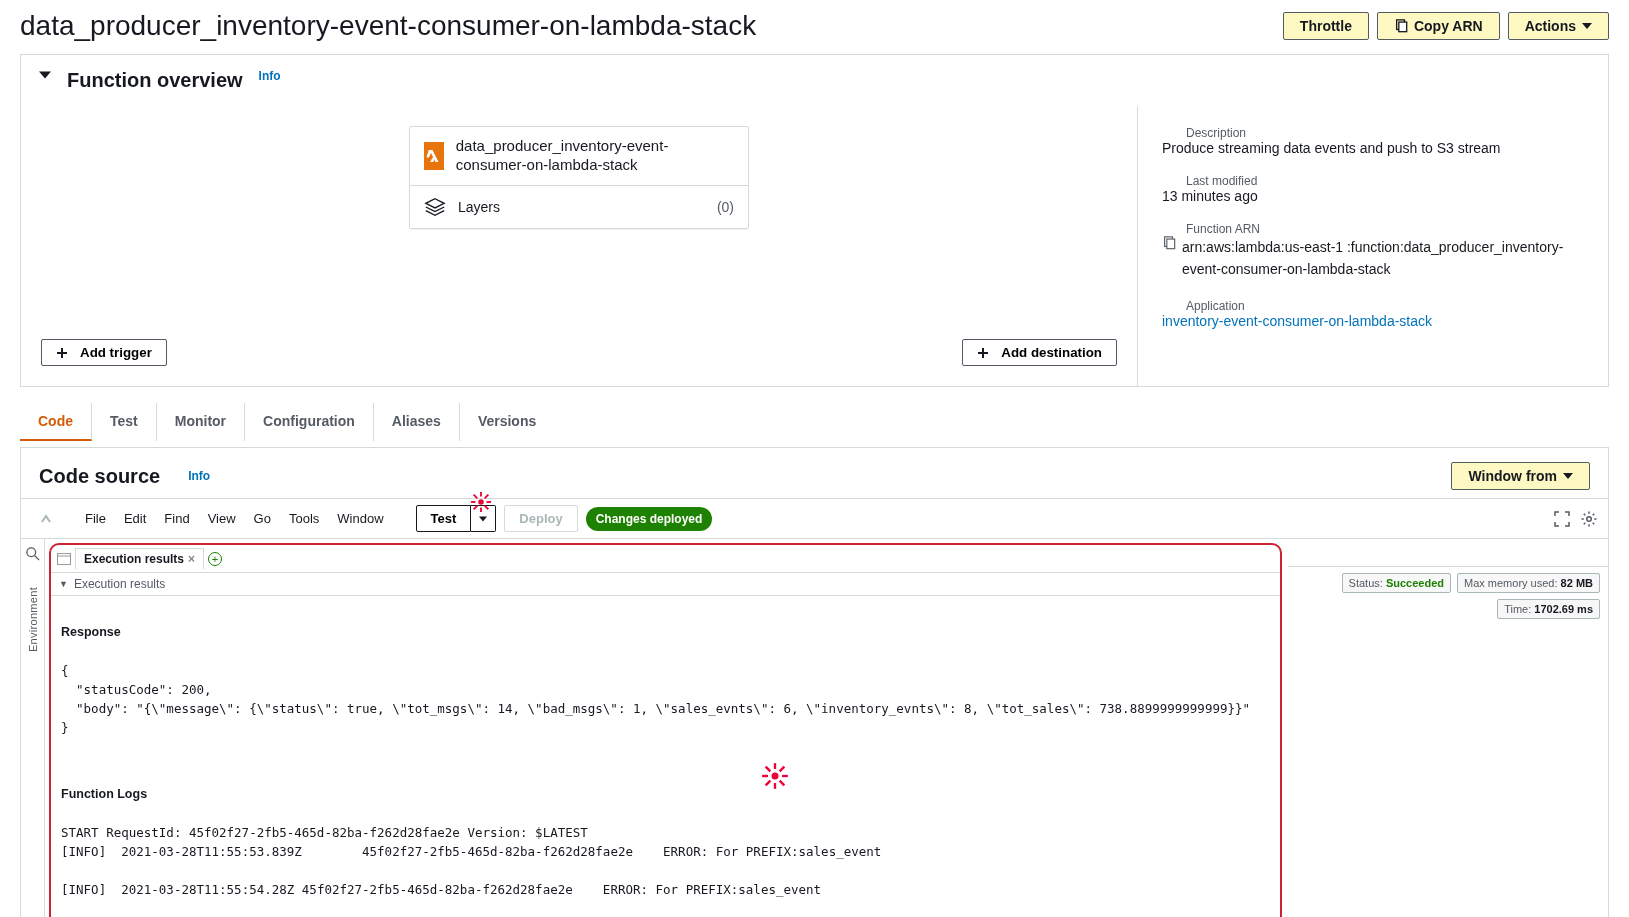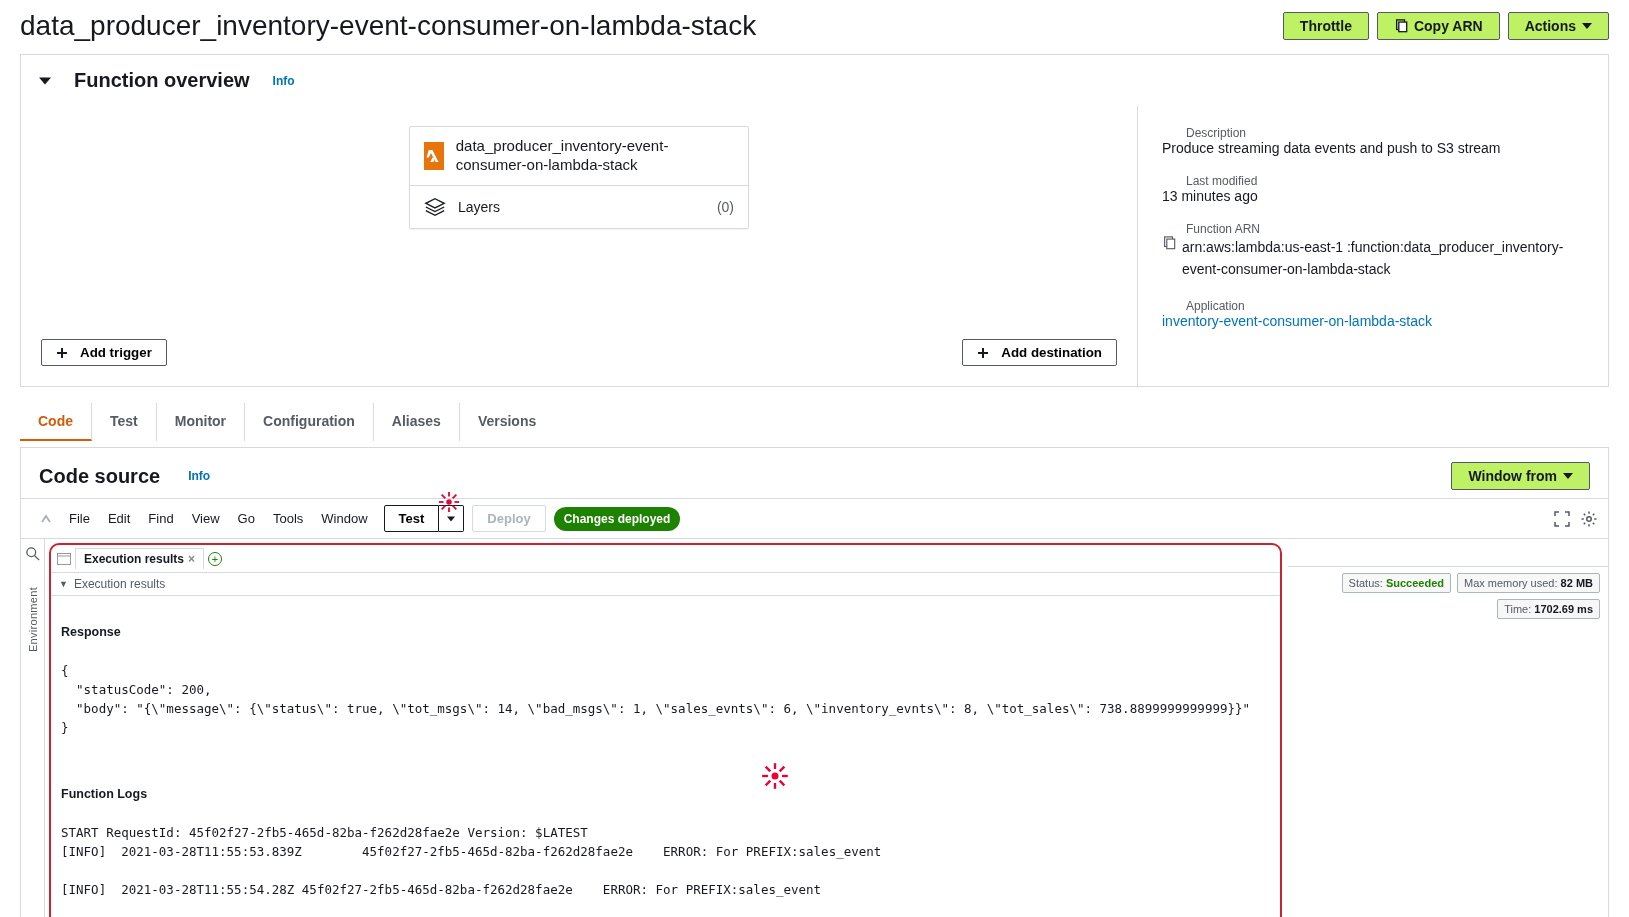--- a/index.html
+++ b/index.html
@@ -2,24 +2,24 @@
 <html><head>
 <meta charset="utf-8">
 <style>
   * { box-sizing: border-box; margin: 0; padding: 0; }
   body { font-family: "Amazon Ember", "Helvetica Neue", Arial, sans-serif; font-size: 14px; color: #16191f; background: #fff; }
   .page { padding: 0 20px 20px 20px; }
 
   .header-row { display: flex; align-items: center; justify-content: space-between; padding: 10px 0 12px 0; }
   .page-title { font-size: 28px; font-weight: 400; }
   .header-actions { display: flex; gap: 8px; }
-  .btn { border: 1px solid #545b64; background: #bef264; padding: 5px 16px; font-size: 14px; font-weight: 700; border-radius: 2px; cursor: pointer; display: inline-flex; align-items: center; gap: 6px; color:#16191f; }
+  .btn { border: 1px solid #545b64; background: #fef9c3; padding: 5px 16px; font-size: 14px; font-weight: 700; border-radius: 2px; cursor: pointer; display: inline-flex; align-items: center; gap: 6px; color:#16191f; }
 
   .panel { border: 1px solid #d5dbdb; border-radius: 0; margin-bottom: 16px; }
-  .panel-header { display:flex; align-items:center; gap:23px; padding: 14px 18px; border-bottom: 0; }
+  .panel-header { display:flex; gap:16px; padding: 14px 18px; border-bottom: 0; }
   .panel-header h2 { font-size: 20px; font-weight: 700; }
   .info-link { color:#0073bb; font-size:12px; font-weight:700; cursor:pointer; }
 
   .overview-body { display:flex; }
   .diagram-area { flex: 1 1 auto; border-right: 1px solid #d5dbdb; padding: 20px; display:flex; flex-direction:column; justify-content:space-between; min-height:280px; }
   .node-card { border:1px solid #d5dbdb; border-radius:2px; width:340px; margin: 0 auto; box-shadow: 0 1px 1px rgba(0,0,0,0.05); }
   .node-row { display:flex; align-items:center; gap:12px; padding:10px 14px; }
   .node-row + .node-row { border-top:1px solid #d5dbdb; }
   .lambda-icon { width:28px; height:28px; background:#e8740c; display:flex; align-items:center; justify-content:center; }
   .fn-name { font-size:15px; font-weight:400; line-height:1.25; word-break: break-word; }
@@ -37,21 +37,21 @@
   .tabs { display:flex; border-bottom: none; margin-top:4px; }
   .tab { padding: 10px 18px; font-weight:700; color:#545b64; border-right:1px solid #d5dbdb; cursor:pointer; font-size:14px; }
   .tab:last-child { border-right:none; }
   .tab.active { color:#d45b07; border-bottom: 2px solid #d45b07; }
 
   .code-source-panel { border:1px solid #d5dbdb; margin-top:6px; }
   .cs-header { display:flex; align-items:center; justify-content:space-between; padding: 14px 18px 8px 18px; }
   .cs-header-left { display:flex; align-items:center; gap:28px; }
   .cs-header h3 { font-size:20px; font-weight:700; }
 
-  .ide-bar { border-top:1px solid #d5dbdb; display:flex; align-items:center; padding: 6px 10px; gap:0; }
+  .ide-bar { border-top:1px solid #d5dbdb; display:flex; align-items:center; padding: 6px 10px; gap:16px; }
   .ide-menu-left { display:flex; align-items:center; gap: 2px; }
   .ide-menu-item { padding: 4px 8px; font-size:13px; color:#16191f; cursor:pointer; }
   .ide-controls { display:flex; align-items:center; gap:8px; margin-left:8px; position:relative; }
   .test-btn-group { display:flex; }
   .test-btn { border:1px solid #16191f; background:#fff; font-weight:700; font-size:13px; padding:5px 14px; cursor:pointer; border-radius:2px 0 0 2px; }
   .test-btn-caret { border:1px solid #16191f; border-left:none; background:#fff; padding:5px 8px; cursor:pointer; border-radius:0 2px 2px 0; display:flex; align-items:center; }
   .deploy-btn { border:1px solid #d5dbdb; background:#fff; color:#aab7b8; font-weight:700; font-size:13px; padding:5px 14px; cursor:not-allowed; border-radius:2px; }
   .deployed-pill { background:#1d8102; color:#fff; font-size:12px; font-weight:700; padding:5px 10px; border-radius:12px; }
   .annot-star { color:#e03; display:inline-flex; }
 

